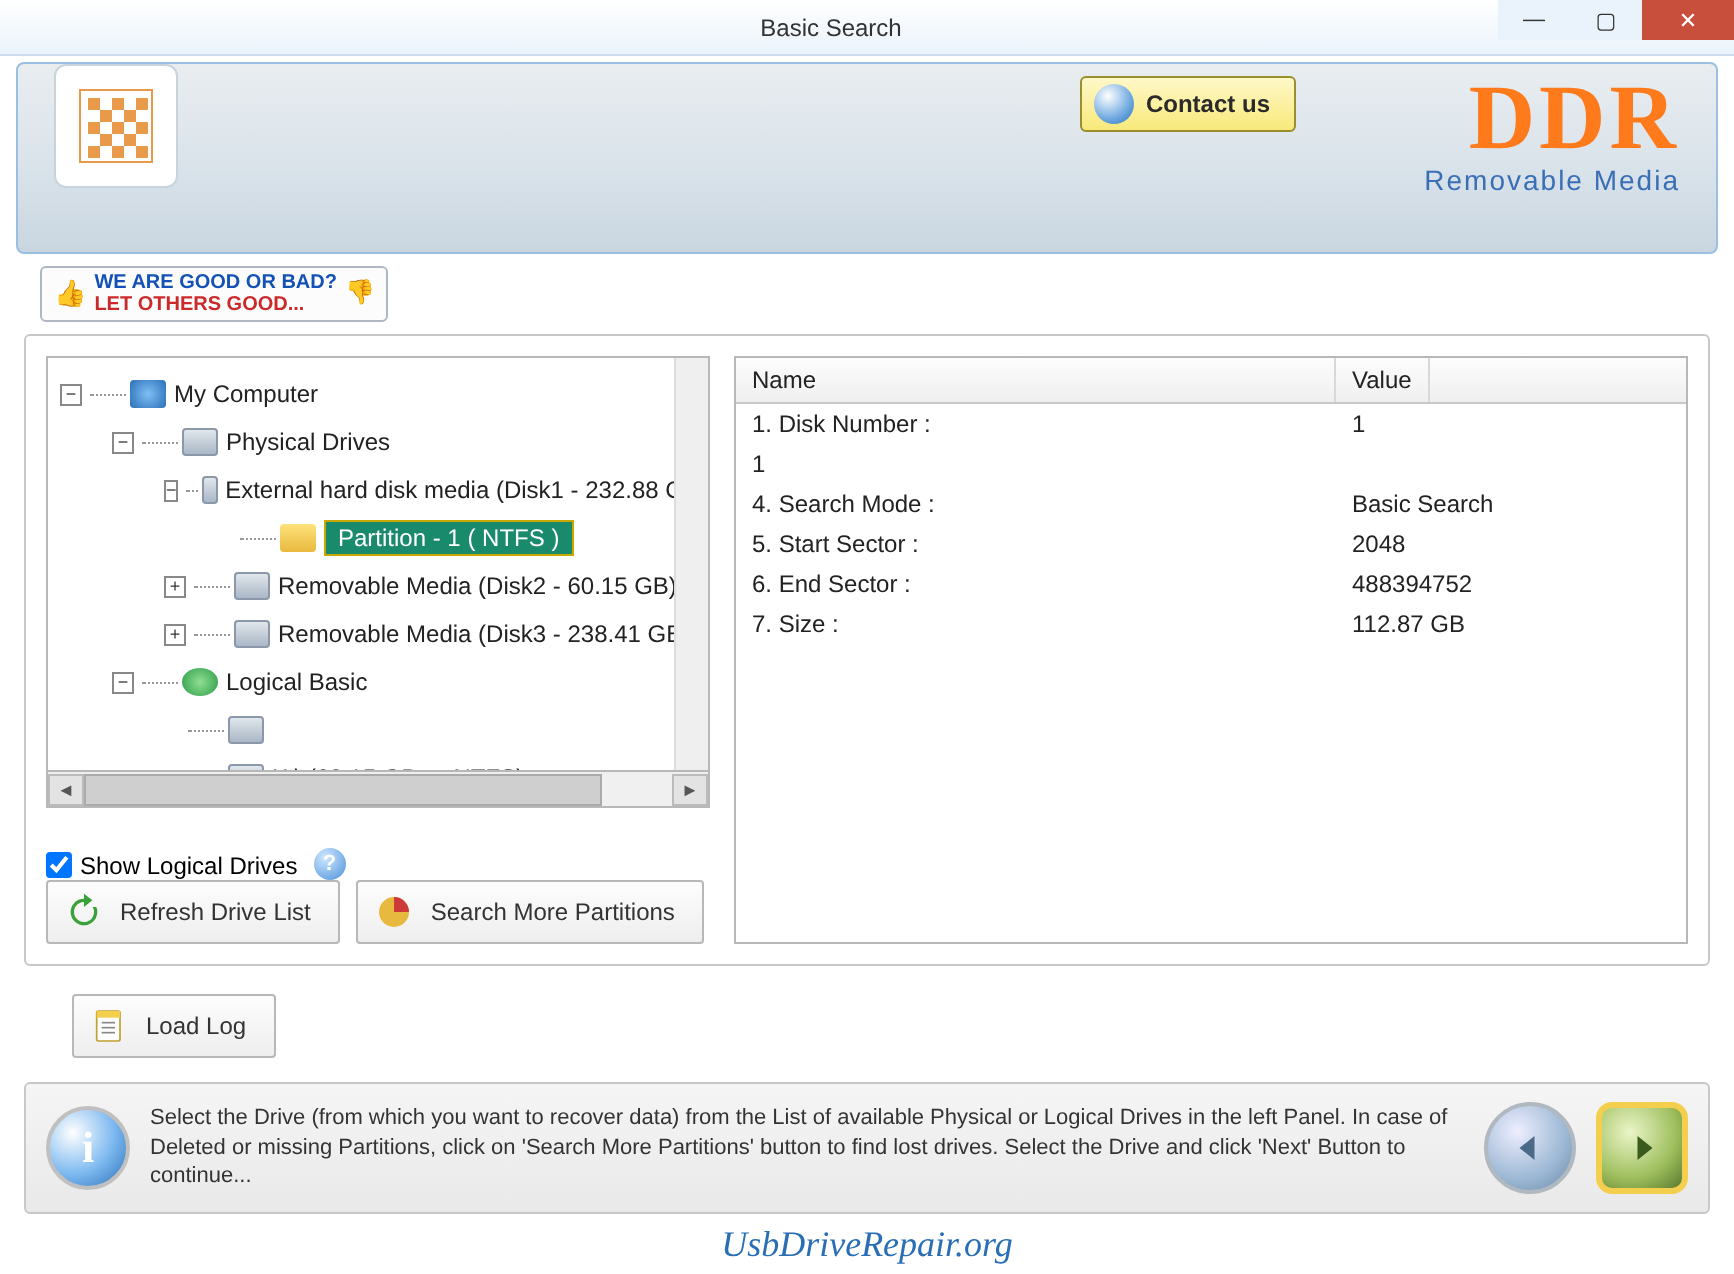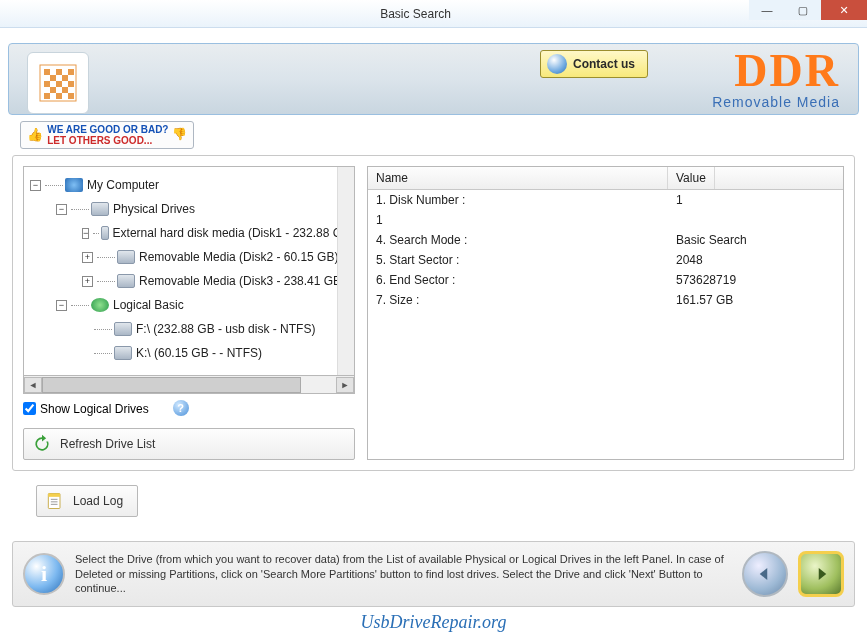--- a/index.html
+++ b/index.html
@@ -7,21 +7,21 @@
 
 
 .titlebar { height: 28px; background: linear-gradient(#fff,#eaf3fb); display: flex; align-items: center; border-bottom: 1px solid #cde; }
 .titlebar-title { flex: 1; text-align: center; font-size: 12px; color: #333; }
 .tb-btns { display: flex; align-self: flex-start; }
 .tb-btn { width: 36px; height: 20px; display: flex; align-items: center; justify-content: center; font-size: 11px; color: #333; }
 .tb-close { background: #c94f3d; color: #fff; width: 46px; }
 .tb-min, .tb-max { background: #eaf3fb; }
 
 
-.headerband { height: 72px; margin: 15px 8px 0 8px; border: 1px solid #9abfe0; border-radius: 4px; background: linear-gradient(#e9edf0,#dbe4eb 50%,#c9d6e0); position: relative; display: flex; align-items: flex-end; }
+.headerband { height: 96px; margin: 3px 8px 0 8px; border: 1px solid #9abfe0; border-radius: 4px; background: linear-gradient(#e9edf0,#dbe4eb 50%,#c9d6e0); position: relative; display: flex; align-items: flex-start; }
 .logo-box { width: 62px; height: 62px; margin-left: 18px; background: #fff; border: 1px solid #c8d4dc; border-radius: 6px; display: flex; align-items: center; justify-content: center; }
 .logo-box svg { width: 40px; height: 40px; }
 .contact-btn { position: absolute; right: 210px; top: 6px; background: linear-gradient(#fff8c8,#f8e97b); border: 1px solid #9b8e2e; border-radius: 3px; padding: 3px 12px 3px 6px; font-size: 12px; display: flex; align-items: center; gap: 6px; font-weight: bold; color: #2a2a2a; }
 .contact-btn .avatar { width: 20px; height: 20px; border-radius: 50%; background: radial-gradient(circle at 35% 30%, #fff, #6fa9e0 60%, #2b6fb8); }
 .brand { position: absolute; right: 18px; top: 4px; text-align: right; }
 .brand-ddr { font-size: 46px; font-weight: bold; font-family: "Comic Sans MS", cursive; color: #ff7a1a; line-height: 1; letter-spacing: 2px; }
 .brand-sub { font-size: 14px; font-weight: normal; color: #3a6fb6; letter-spacing: 1px; }
 
 
 .badge { margin: 6px 0 0 20px; display: inline-flex; align-items: center; border: 1px solid #aeb7c2; border-radius: 3px; padding: 2px 6px; background: #fcfcfc; font-family: "Courier New", monospace; font-size: 10px; font-weight: bold; line-height: 1.1; }
@@ -46,24 +46,24 @@
 .hscroll .thumbbar { position: absolute; left: 0; top: 0; height: 100%; width: 88%; background: #cfcfcf; border: 1px solid #aaa; }
 .vtrack { position: absolute; right: 0; top: 0; bottom: 0; width: 17px; background: #efefef; border-left: 1px solid #ddd; }
 
 .props { flex: 1; border: 1px solid #b8b8b8; background: #fff; font-size: 12px; color: #222; }
 .props-head { display: flex; border-bottom: 1px solid #c8c8c8; background: linear-gradient(#fdfdfd,#efefef); }
 .props-head .col { padding: 4px 8px; border-right: 1px solid #d8d8d8; }
 .props-head .col:first-child { width: 300px; }
 .props-body .prow { display: flex; padding: 3px 8px; }
 .props-body .prow .pn { width: 300px; }
 
-.controls { margin-top: 6px; display: flex; align-items: center; gap: 18px; font-size: 12px; }
+.controls { margin-top: 20px; display: flex; align-items: center; gap: 2px; font-size: 12px; }
 .controls input[type=checkbox]{ margin-right:4px; position:relative; top:2px;}
 .help { width:16px; height:16px; border-radius:50%; background:radial-gradient(circle at 35% 30%,#cfe8ff,#4a90d9); color:#fff; display:inline-flex; align-items:center; justify-content:center; font-size:11px; font-weight:bold; margin-left:6px;}
-.btnrow { display: flex; gap: 8px; margin-top: 12px; flex-direction: column; }
+.btnrow { display: flex; gap: 8px; margin-top: 0; }
 .btn { border: 1px solid #b8b8b8; background: linear-gradient(#fdfdfd,#eee); border-radius: 2px; padding: 5px 14px 5px 8px; font-size: 12px; display: inline-flex; align-items: center; gap: 8px; color: #333; }
 .btn .bi { width: 20px; height: 20px; }
 
 .loadlog { margin: 14px 0 0 36px; }
 
 
 .footer { position: absolute; left: 12px; right: 12px; bottom: 30px; height: 66px; border: 1px solid #c8c8c8; border-radius: 3px; background: linear-gradient(#f5f5f5,#e9e9e9); display:flex; align-items:center; padding:6px 10px; gap:10px;}
 .info-ico { width: 42px; height: 42px; border-radius: 50%; background: radial-gradient(circle at 30% 30%,#fff,#7db9f0 55%,#2a6fb8); display:flex; align-items:center; justify-content:center; color:#fff; font-size:22px; font-weight:bold; font-family: Georgia, serif; border:2px solid #c0c0c0; flex-shrink:0;}
 .info-text { font-size: 11px; color:#333; line-height:1.35; flex:1;}
 .navcirc { width: 46px; height: 46px; border-radius: 50%; background: radial-gradient(circle at 35% 30%,#eef,#9cb8d4 60%,#6a88a8); display:flex; align-items:center; justify-content:center; border:2px solid #b0b8c0; flex-shrink:0;}
@@ -152,20 +152,25 @@
             <span class="dots"></span>
             <span class="ico ico-drive"></span>
             <span>Physical Drives</span>
           </div>
         <div class="row" style="padding-left:52px">
             <span class="exp">−</span>
             <span class="dots"></span>
             <span class="ico ico-drive"></span>
             <span>External hard disk media (Disk1 - 232.88 GB)</span>
           </div>
+        <div class="row" style="padding-left:90px">
+            <span class="dots"></span>
+            <span class="ico ico-folder"></span>
+            <span class="sel">Partition - 1 ( NTFS )</span>
+          </div>
         <div class="row" style="padding-left:52px">
             <span class="exp">+</span>
             <span class="dots"></span>
             <span class="ico ico-drive"></span>
             <span>Removable Media (Disk2 - 60.15 GB)</span>
           </div>
         <div class="row" style="padding-left:52px">
             <span class="exp">+</span>
             <span class="dots"></span>
             <span class="ico ico-drive"></span>
@@ -173,21 +178,20 @@
           </div>
         <div class="row" style="padding-left:26px">
             <span class="exp">−</span>
             <span class="dots"></span>
             <span class="ico ico-logical"></span>
             <span>Logical Basic</span>
           </div>
         <div class="row" style="padding-left:64px">
             <span class="dots"></span>
             <span class="ico ico-drive"></span>
-            <span>F:\ (232.88 GB - usb disk - NTFS)</span>
           </div>
         <div class="row" style="padding-left:64px">
             <span class="dots"></span>
             <span class="ico ico-drive"></span>
             <span>K:\ (60.15 GB -  - NTFS)</span>
           </div>
       </div>
     </div>
     <div class="hscroll">
       <div class="arrow">◄</div>
@@ -200,20 +204,27 @@
       <label><input type="checkbox" checked="" style=""><span>Show Logical Drives</span></label>
       <span class="help">?</span>
     </div>
     <div class="btnrow">
       <div class="btn">
         <svg class="bi" viewBox="0 0 24 24">
             <path fill="#3aa03a" d="M12 4a8 8 0 1 0 7.4 5h-2.2A6 6 0 1 1 12 6v3l5-4-5-4v3z"></path>
           </svg>
         <span>Refresh Drive List</span>
       </div>
+      <div class="btn">
+        <svg class="bi" viewBox="0 0 24 24">
+            <circle cx="12" cy="12" r="9" fill="#e8b93f"></circle>
+            <path d="M12 3a9 9 0 0 1 9 9h-9z" fill="#cc3a3a"></path>
+          </svg>
+        <span>Search More Partitions</span>
+      </div>
     </div>
   </div>
 
   <div class="props">
     <div class="props-head">
       <div class="col">Name</div>
       <div class="col">Value</div>
     </div>
     <div class="props-body">
       <div class="prow">
@@ -226,25 +237,25 @@
       <div class="prow">
           <span class="pn">4. Search Mode :</span>
           <span>Basic Search</span>
         </div>
       <div class="prow">
           <span class="pn">5. Start Sector :</span>
           <span>2048</span>
         </div>
       <div class="prow">
           <span class="pn">6. End Sector :</span>
-          <span>573628719</span>
+          <span>488394752</span>
         </div>
       <div class="prow">
           <span class="pn">7. Size :</span>
-          <span>161.57 GB</span>
+          <span>112.87 GB</span>
         </div>
     </div>
   </div>
 </div>
 
 <div class="loadlog">
   <div class="btn">
     <svg class="bi" viewBox="0 0 24 24">
         <rect x="4" y="3" width="14" height="18" rx="1" fill="#fff" stroke="#c0a030"></rect>
         <rect x="4" y="3" width="14" height="4" fill="#f4cf4d"></rect>

